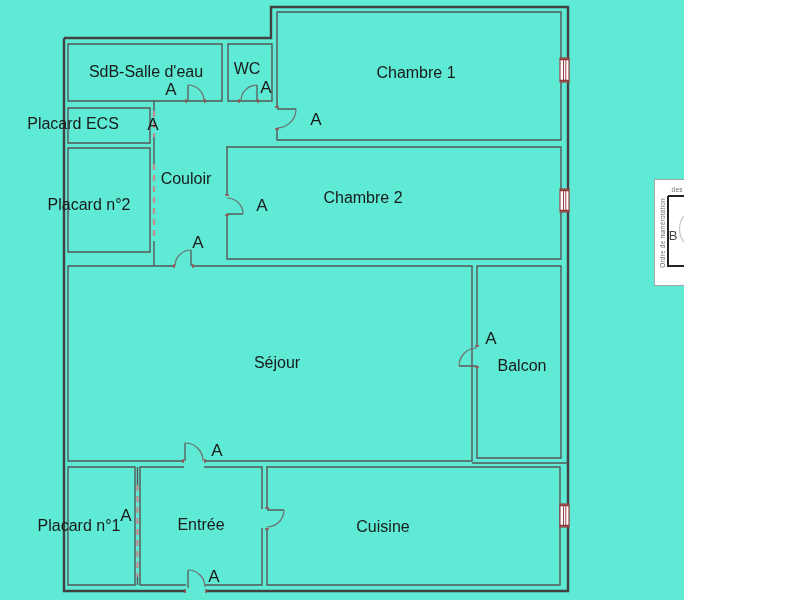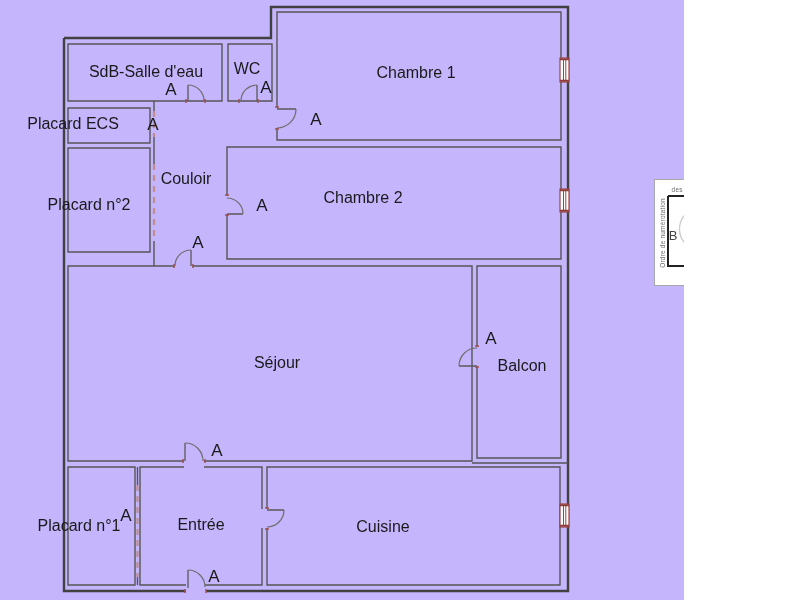--- a/index.html
+++ b/index.html
@@ -1,16 +1,16 @@
 <!DOCTYPE html>
 <html><head>
 <meta charset="utf-8">
 <style>
   html,body{margin:0;padding:0;background:#ffffff;}
-  #stage{position:relative;width:684px;height:600px;background:#c4b5fd;overflow:hidden;
+  #stage{position:relative;width:684px;height:600px;background:#5eead4;overflow:hidden;
          font-family:"Liberation Sans", sans-serif;}
   svg{display:block;}
   text{font-family:"Liberation Sans", sans-serif;}
   .room-label{font-size:16px;fill:#1a1a1a;}
   .marker{font-size:17px;fill:#1a1a1a;}
   .legend-letter{font-size:13px;fill:#444444;}
   .legend-caption{font-size:6.5px;fill:#6b6b6b;letter-spacing:.2px;}
 </style>
 </head>
 <body>

